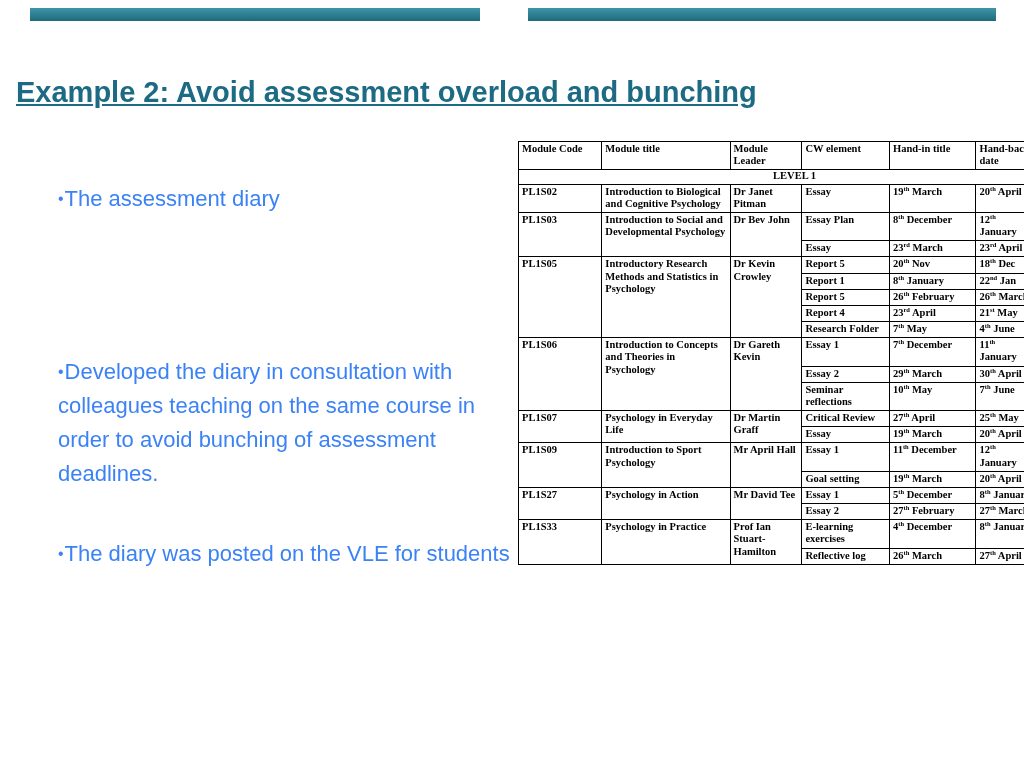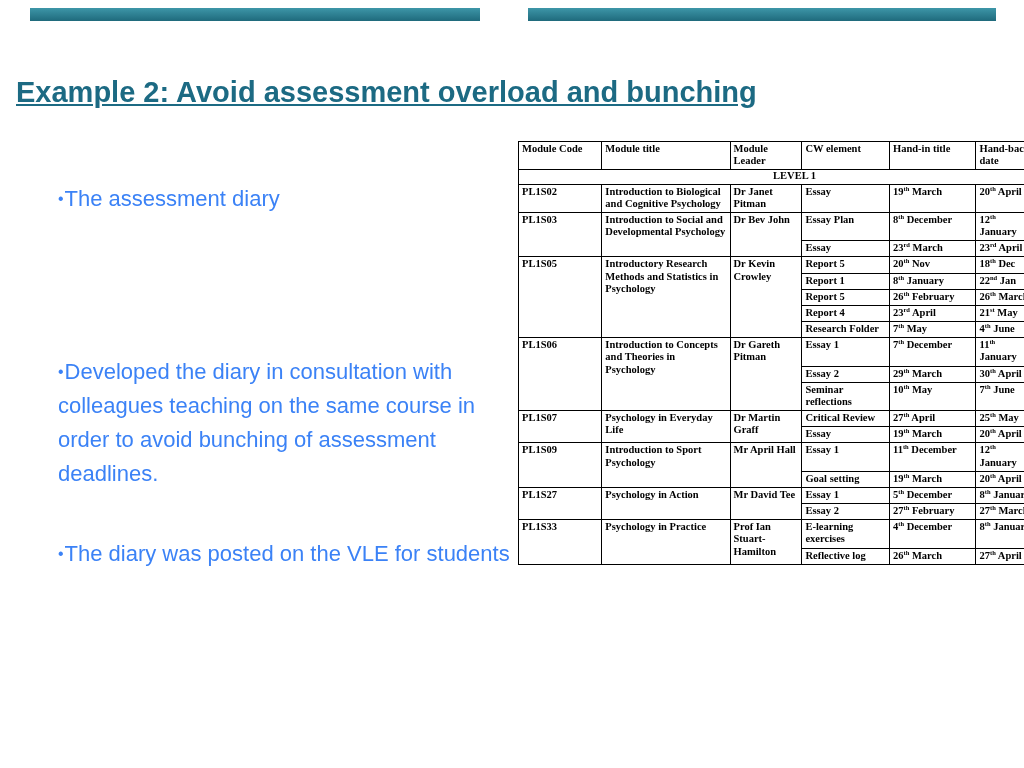--- a/index.html
+++ b/index.html
@@ -145,21 +145,21 @@
           <td>21<sup>st</sup> May</td>
         </tr>
         <tr>
           <td>Research Folder</td>
           <td>7<sup>th</sup> May</td>
           <td>4<sup>th</sup> June</td>
         </tr>
         <tr>
           <td rowspan="3">PL1S06</td>
           <td rowspan="3">Introduction to Concepts and Theories in Psychology</td>
-          <td rowspan="3">Dr Gareth Pitman</td>
+          <td rowspan="3">Dr Gareth Kevin</td>
           <td>Essay 1</td>
           <td>7<sup>th</sup> December</td>
           <td>11<sup>th</sup> January</td>
         </tr>
         <tr>
           <td>Essay 2</td>
           <td>29<sup>th</sup> March</td>
           <td>30<sup>th</sup> April</td>
         </tr>
         <tr>

